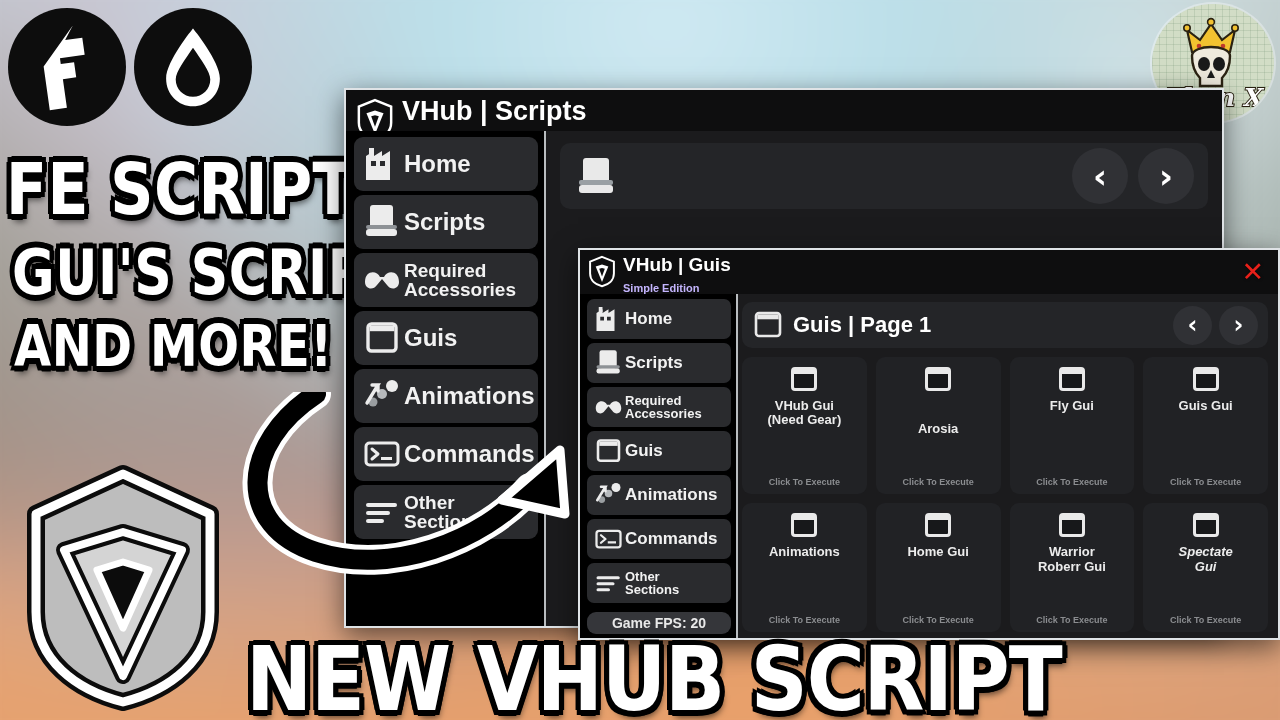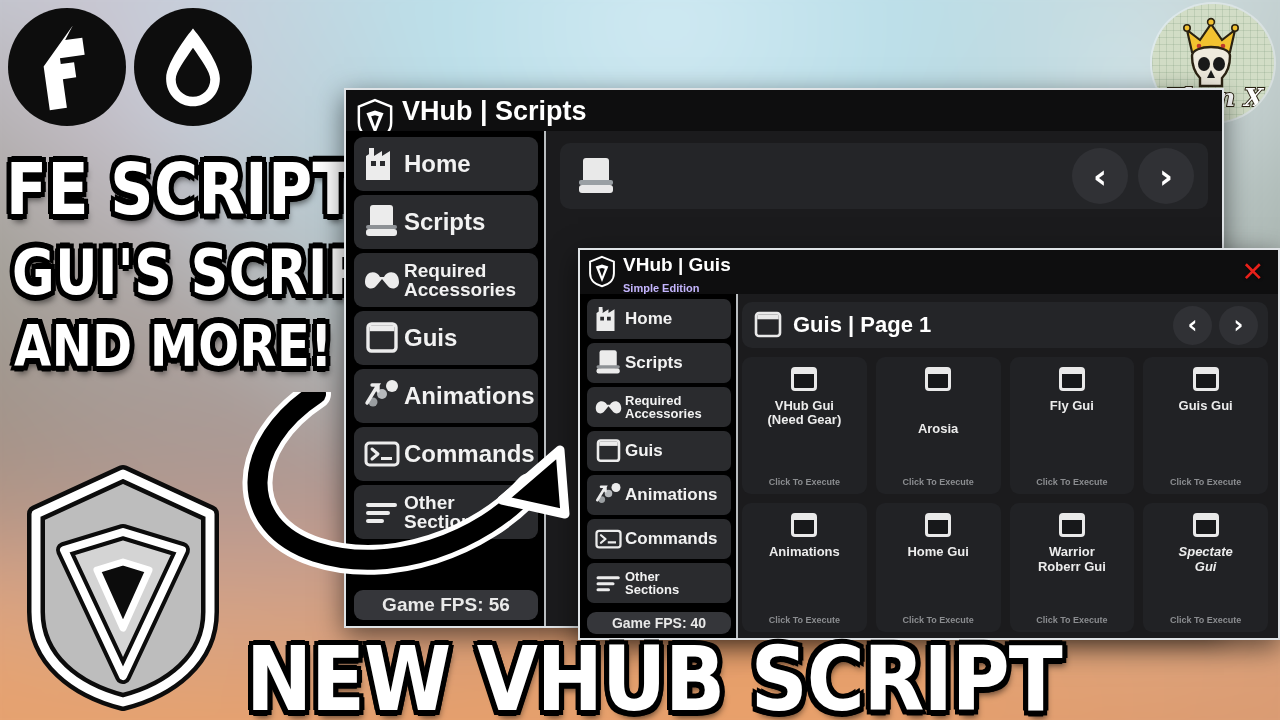--- a/index.html
+++ b/index.html
@@ -313,21 +313,20 @@
               <svg viewBox="0 0 44 40" width="100%" height="100%" preserveAspectRatio="xMidYMid meet">
                 <rect x="6" y="11" width="31" height="4" rx="2" fill="#ececec"></rect>
         <rect x="6" y="19" width="24" height="4" rx="2" fill="#ececec"></rect>
         <rect x="6" y="27" width="18" height="4" rx="2" fill="#ececec"></rect>
               </svg>
             </span>
             <span class="nav-lbl" style="white-space: pre-line;">Other
 Sections</span>
           </div>
         </div>
-      <div class="fps-pill">Game FPS: 56</div>
     </div>
 
     <div class="content">
       <div class="page-head">
         <div class="page-head-ico">
           <svg viewBox="0 0 42 44" width="100%" height="100%">
             <rect x="7" y="4" width="26" height="27" rx="3" fill="#e9e9e9"></rect>
             <rect x="3" y="31" width="34" height="8" rx="3" fill="#e9e9e9"></rect>
             <rect x="3" y="26" width="34" height="5" rx="2" fill="#9aa0a4"></rect>
           </svg>
@@ -423,21 +422,21 @@
               <svg viewBox="0 0 44 40" width="100%" height="100%" preserveAspectRatio="xMidYMid meet">
                 <rect x="6" y="11" width="31" height="4" rx="2" fill="#ececec"></rect>
         <rect x="6" y="19" width="24" height="4" rx="2" fill="#ececec"></rect>
         <rect x="6" y="27" width="18" height="4" rx="2" fill="#ececec"></rect>
               </svg>
             </span>
             <span class="nav-lbl" style="white-space: pre-line;">Other
 Sections</span>
           </div>
         </div>
-      <div class="fps-pill">Game FPS: 40</div>
+      <div class="fps-pill">Game FPS: 20</div>
     </div>
 
     <div class="content">
       <div class="page-head">
         <div class="page-head-ico">
           <svg viewBox="0 0 28 30" width="100%" height="100%">
             <rect x="2" y="3" width="24" height="23" rx="3" fill="none" stroke="#e9e9e9" stroke-width="2.6"></rect>
             <rect x="3.3" y="4.3" width="21.4" height="5" fill="#e9e9e9"></rect>
           </svg>
         </div>

